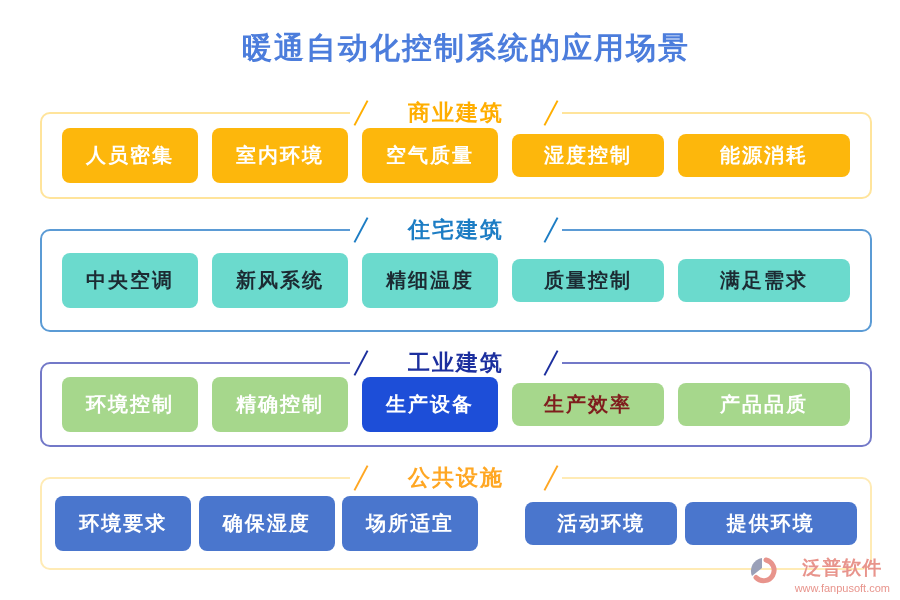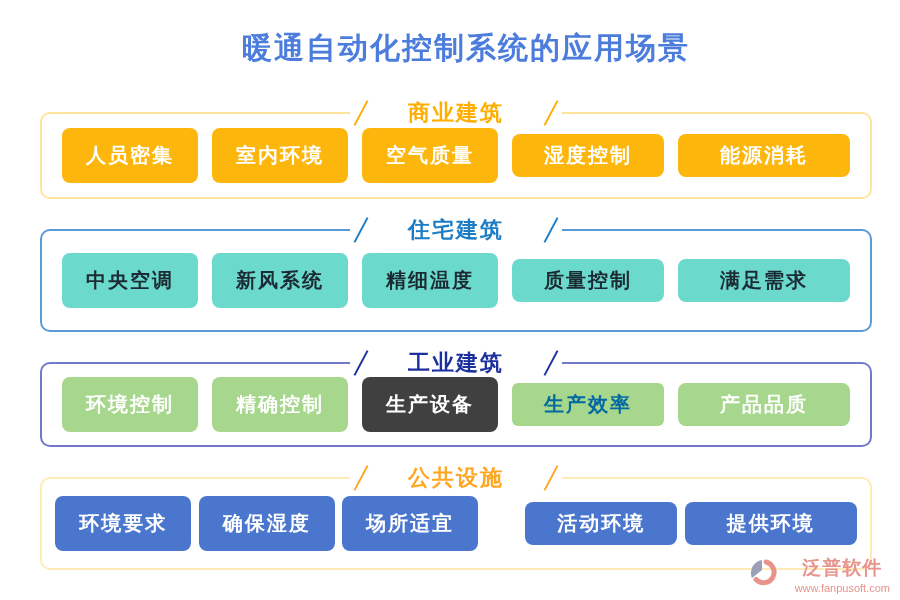--- a/index.html
+++ b/index.html
@@ -49,21 +49,21 @@
   }
   .pill-button{
     font-size:20px;font-weight:bold;letter-spacing:2px;
     padding:14px 24px;border-radius:8px;
     white-space:nowrap;cursor:pointer;
   }
   .pill-button:nth-child(4){padding:8px 32px;}
   .pill-button:nth-child(5){padding:8px 42px;}
   .watermark{
     position:absolute;right:10px;bottom:6px;
-    display:flex;align-items:center;gap:16px;
+    display:flex;align-items:flex-start;gap:16px;
   }
   .watermark-text{display:flex;flex-direction:column;align-items:center;}
   .watermark-brand{font-size:19px;font-weight:bold;letter-spacing:1px;}
   .watermark-url{font-size:11px;margin-top:1px;}
 </style>
 </head>
 <body>
 
 <div class="page-title" style="color: rgb(76, 125, 220);">暖通自动化控制系统的应用场景</div>
 
@@ -100,22 +100,22 @@
 
   <div class="section" style="border-color: rgb(115, 121, 200);">
     <div class="section-header" style="color: rgb(28, 47, 158);">
       <span class="slash-mark"></span>
       <span class="section-title">工业建筑</span>
       <span class="slash-mark"></span>
     </div>
     <div class="button-row">
         <div class="pill-button" style="background: rgb(166, 215, 140); color: rgb(255, 255, 255);">环境控制</div>
         <div class="pill-button" style="background: rgb(166, 215, 140); color: rgb(255, 255, 255);">精确控制</div>
-        <div class="pill-button" style="background: #404040; color: rgb(255, 255, 255);">生产设备</div>
-        <div class="pill-button" style="background: rgb(166, 215, 140); color: #0369a1; border-radius: 6px;">生产效率</div>
+        <div class="pill-button" style="background: #1d4ed8; color: rgb(255, 255, 255);">生产设备</div>
+        <div class="pill-button" style="background: rgb(166, 215, 140); color: #7f1d1d;">生产效率</div>
         <div class="pill-button" style="background: rgb(166, 215, 140); color: rgb(255, 255, 255);">产品品质</div>
       </div>
   </div>
 
   <div class="section" style="border-color: rgb(255, 235, 181);">
     <div class="section-header" style="color: rgb(255, 167, 35);">
       <span class="slash-mark"></span>
       <span class="section-title">公共设施</span>
       <span class="slash-mark"></span>
     </div>

